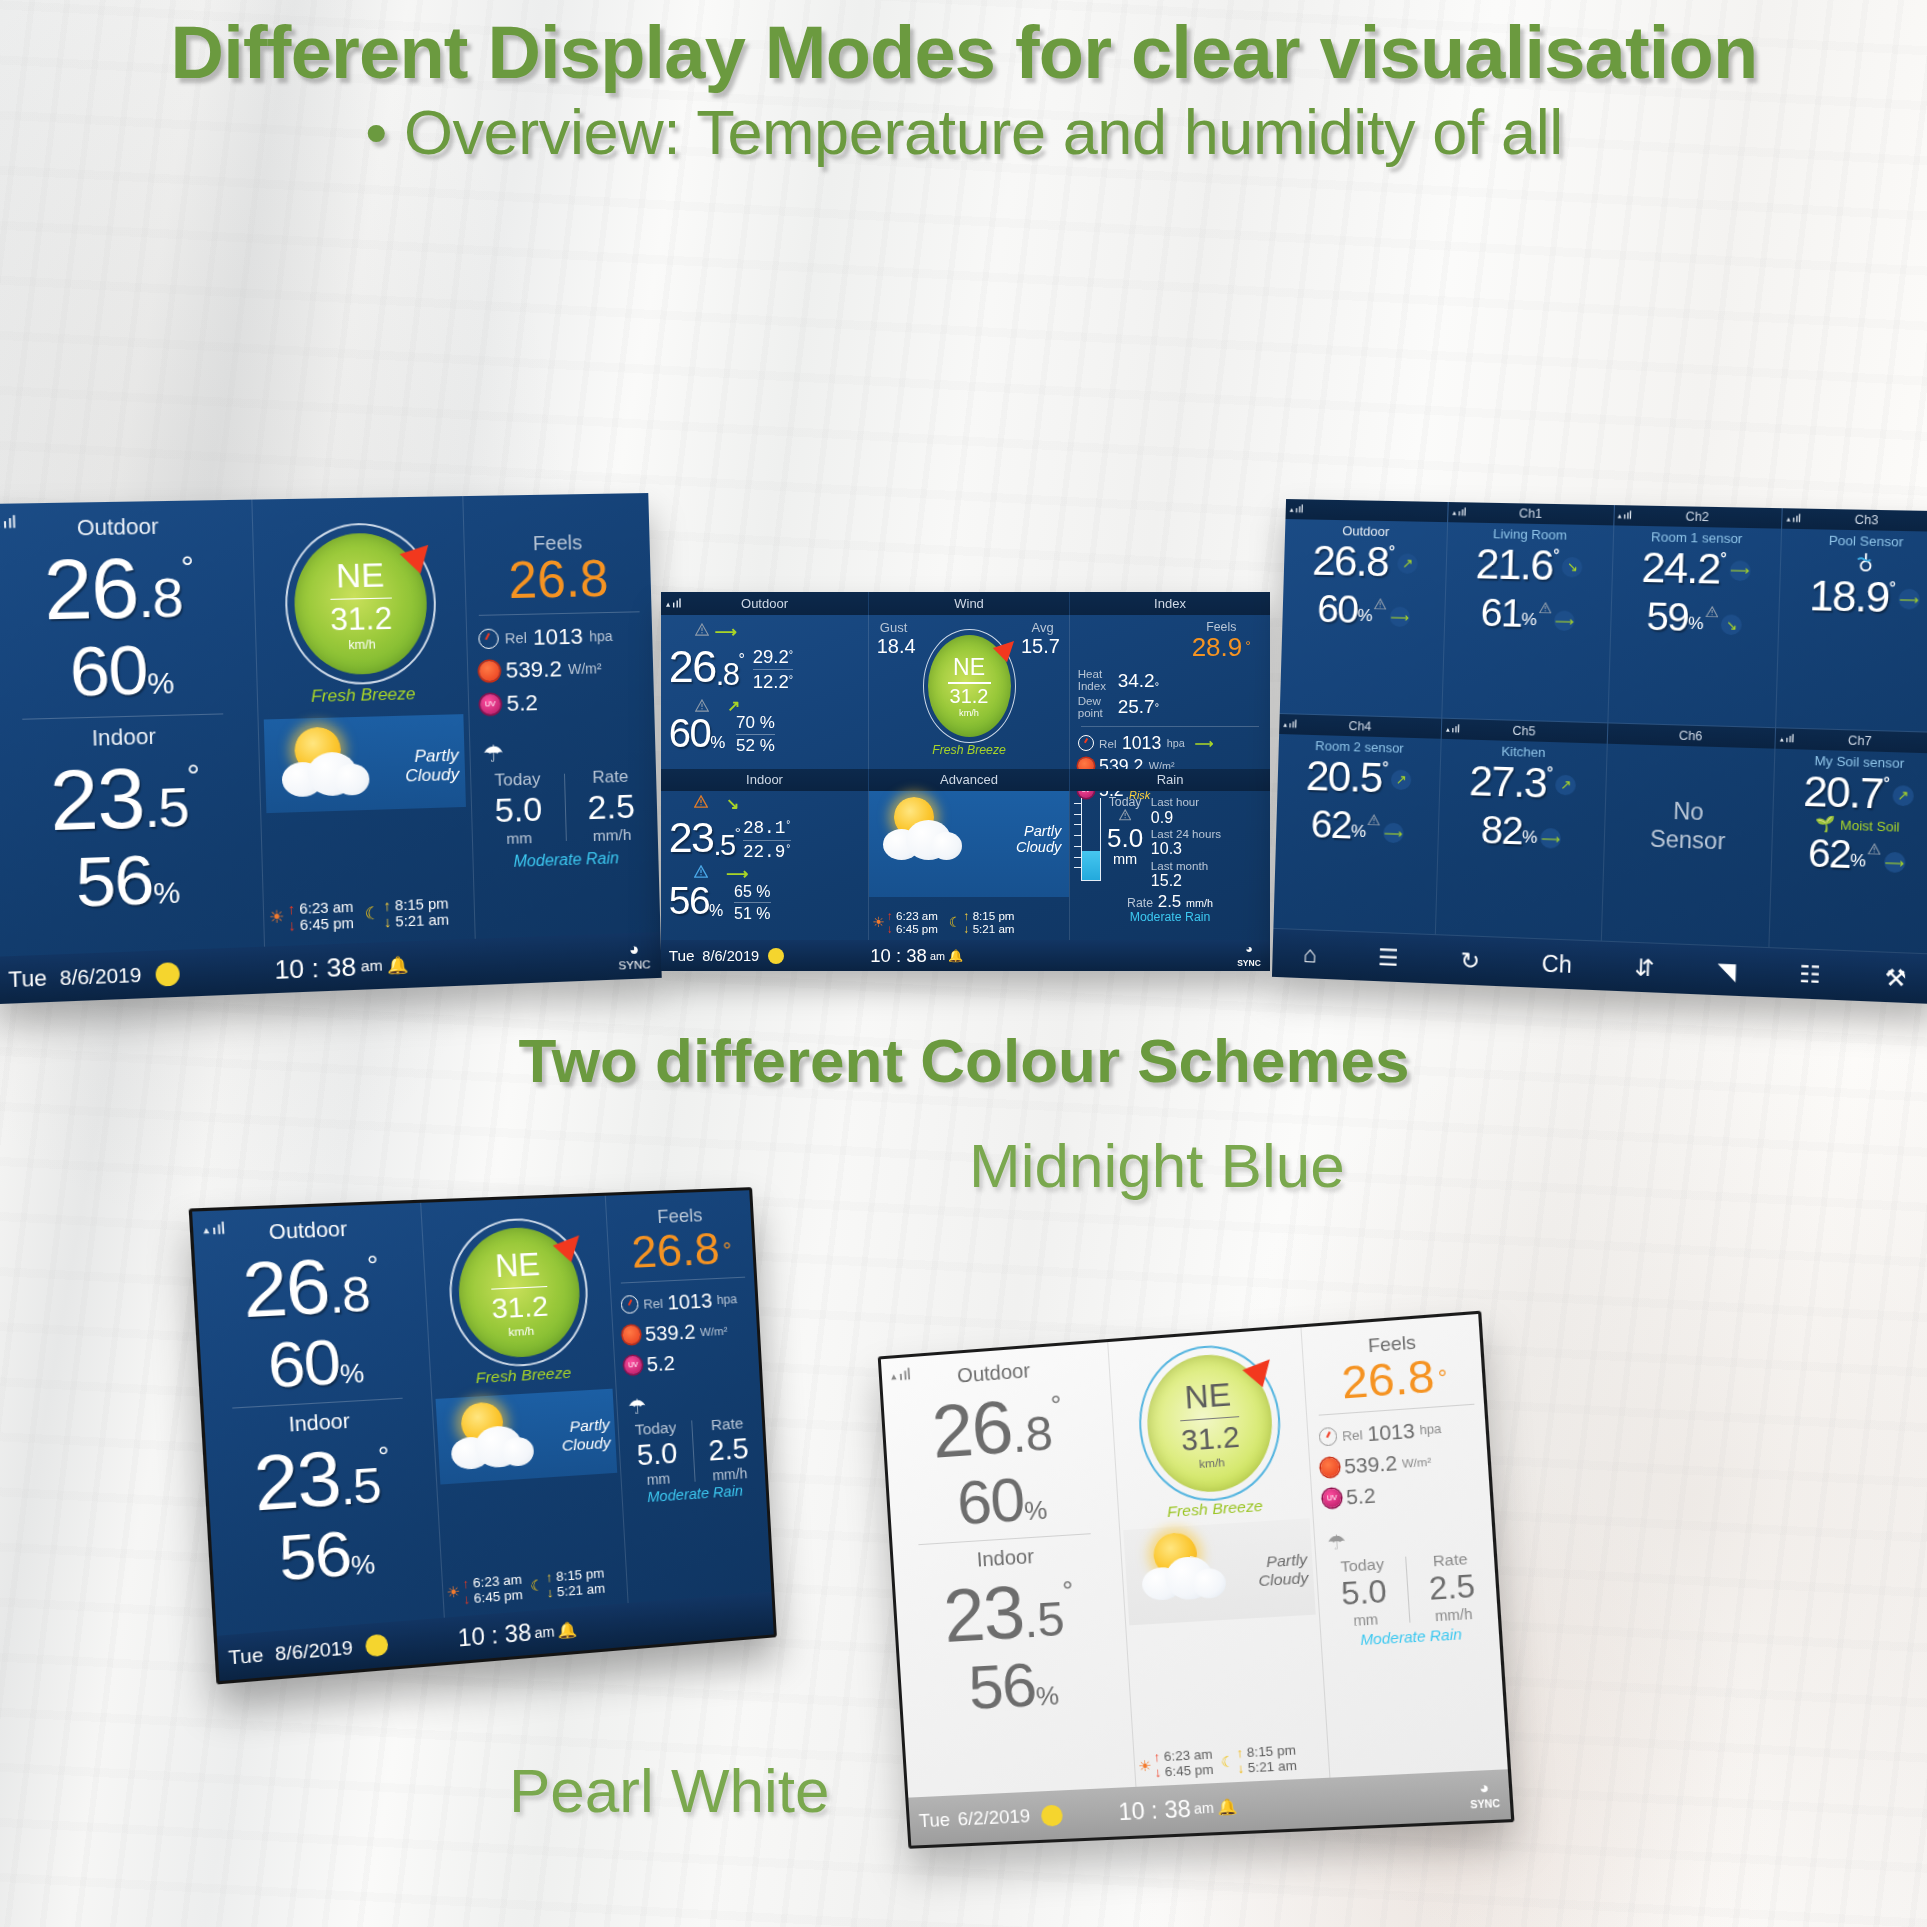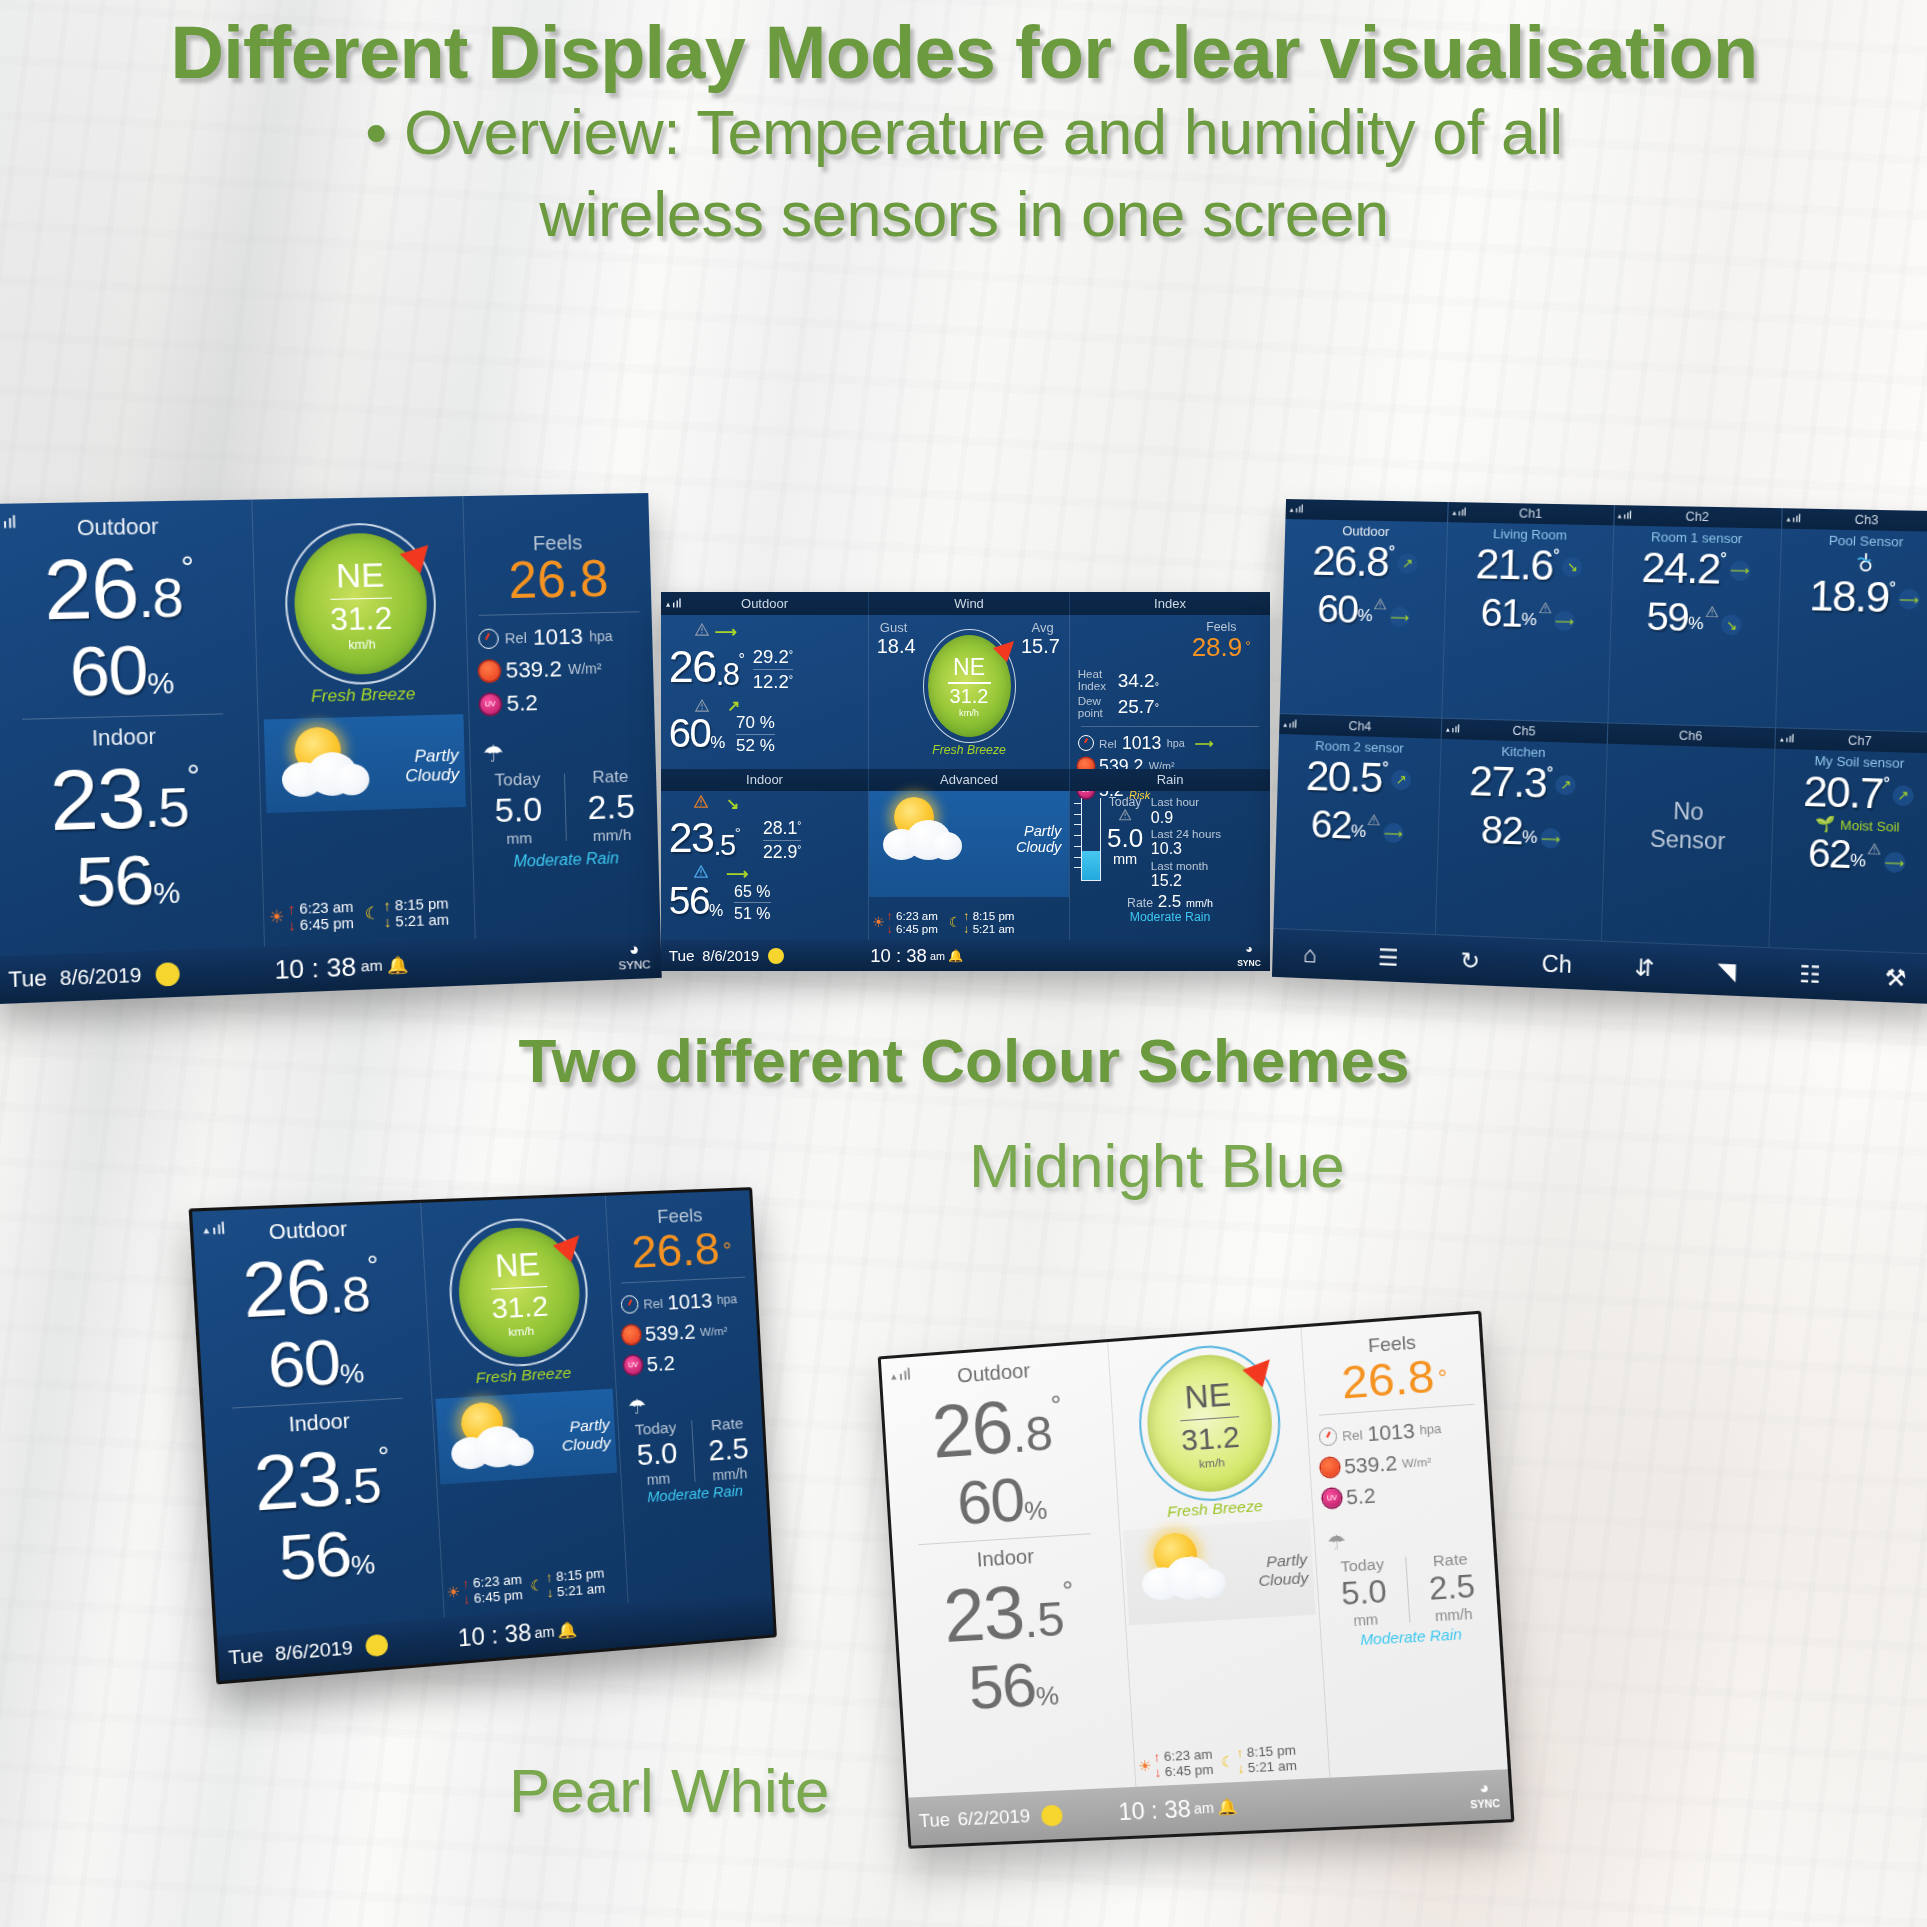--- a/index.html
+++ b/index.html
@@ -135,21 +135,20 @@
             background: linear-gradient(180deg,#123563,#0a2342); }
 </style>
 </head>
 <body>
 
 <div id="bg"></div>
 
 <div class="headline-wrap">
   <div class="h1">Different Display Modes for clear visualisation</div>
   <div class="bullet">• Overview: Temperature and humidity of all</div>
-  <div class="bullet">wireless sensors in one screen</div>
 </div>
 
 <div class="device" style="left:7.7px;top:493px;width:647px;height:485px;
             transform:perspective(1849px) rotateY(5deg) rotateZ(-1.6deg);
             transform-origin:100% 50%;
             box-shadow:0 20px 34px rgba(0,0,0,.28);">
   <div class="scr blue">
 
     <span class="sig" style="position:absolute;left:9.2px;top:9.2px;transform:scale(.95)">
       <span class="ant"></span>
@@ -434,21 +433,21 @@
                 <line x1="10" y1="6" x2="10" y2="11" stroke="#e07c2a" stroke-width="1.8"></line>
                 <circle cx="10" cy="13.6" r="1" fill="#e07c2a"></circle>
               </svg>
           </span>
           <span class="arrw" style="margin:1.5px 0 0 18.5px;font-size:15.4px;">↘</span>
         </div>
         <div style="display:flex;align-items:flex-end;">
           <span class="big" style="font-size:43px;">23</span>
           <span class="big" style="font-size:29px;">.5</span>
           <span style="font-size:15.4px;align-self:flex-start;margin-top:10.8px;">°</span>
-          <div style="margin-left:22px;line-height:1.1;">
+          <div style="margin-left:2px;line-height:1.1;font-family:Liberation Mono, monospace;">
             <div><span style="font-size:17.7px;">28.1</span><span style="font-size:10px;vertical-align:super;">°</span></div>
             <div style="height:0.8px;background:rgba(255,255,255,.35);margin:1.5px 0 2.3px;"></div>
             <div><span style="font-size:17.7px;">22.9</span><span style="font-size:10px;vertical-align:super;">°</span></div>
           </div>
         </div>
         <div style="display:flex;align-items:flex-start;margin-top:1.5px;">
           <span style="margin:1.5px 0 0 25px;">
             <svg width="14" height="13" viewBox="0 0 20 18">
                 <path d="M10 1 L19 17 L1 17 Z" fill="none" stroke="#4aa8e8" stroke-width="1.8"></path>
                 <line x1="10" y1="6" x2="10" y2="11" stroke="#4aa8e8" stroke-width="1.8"></line>

